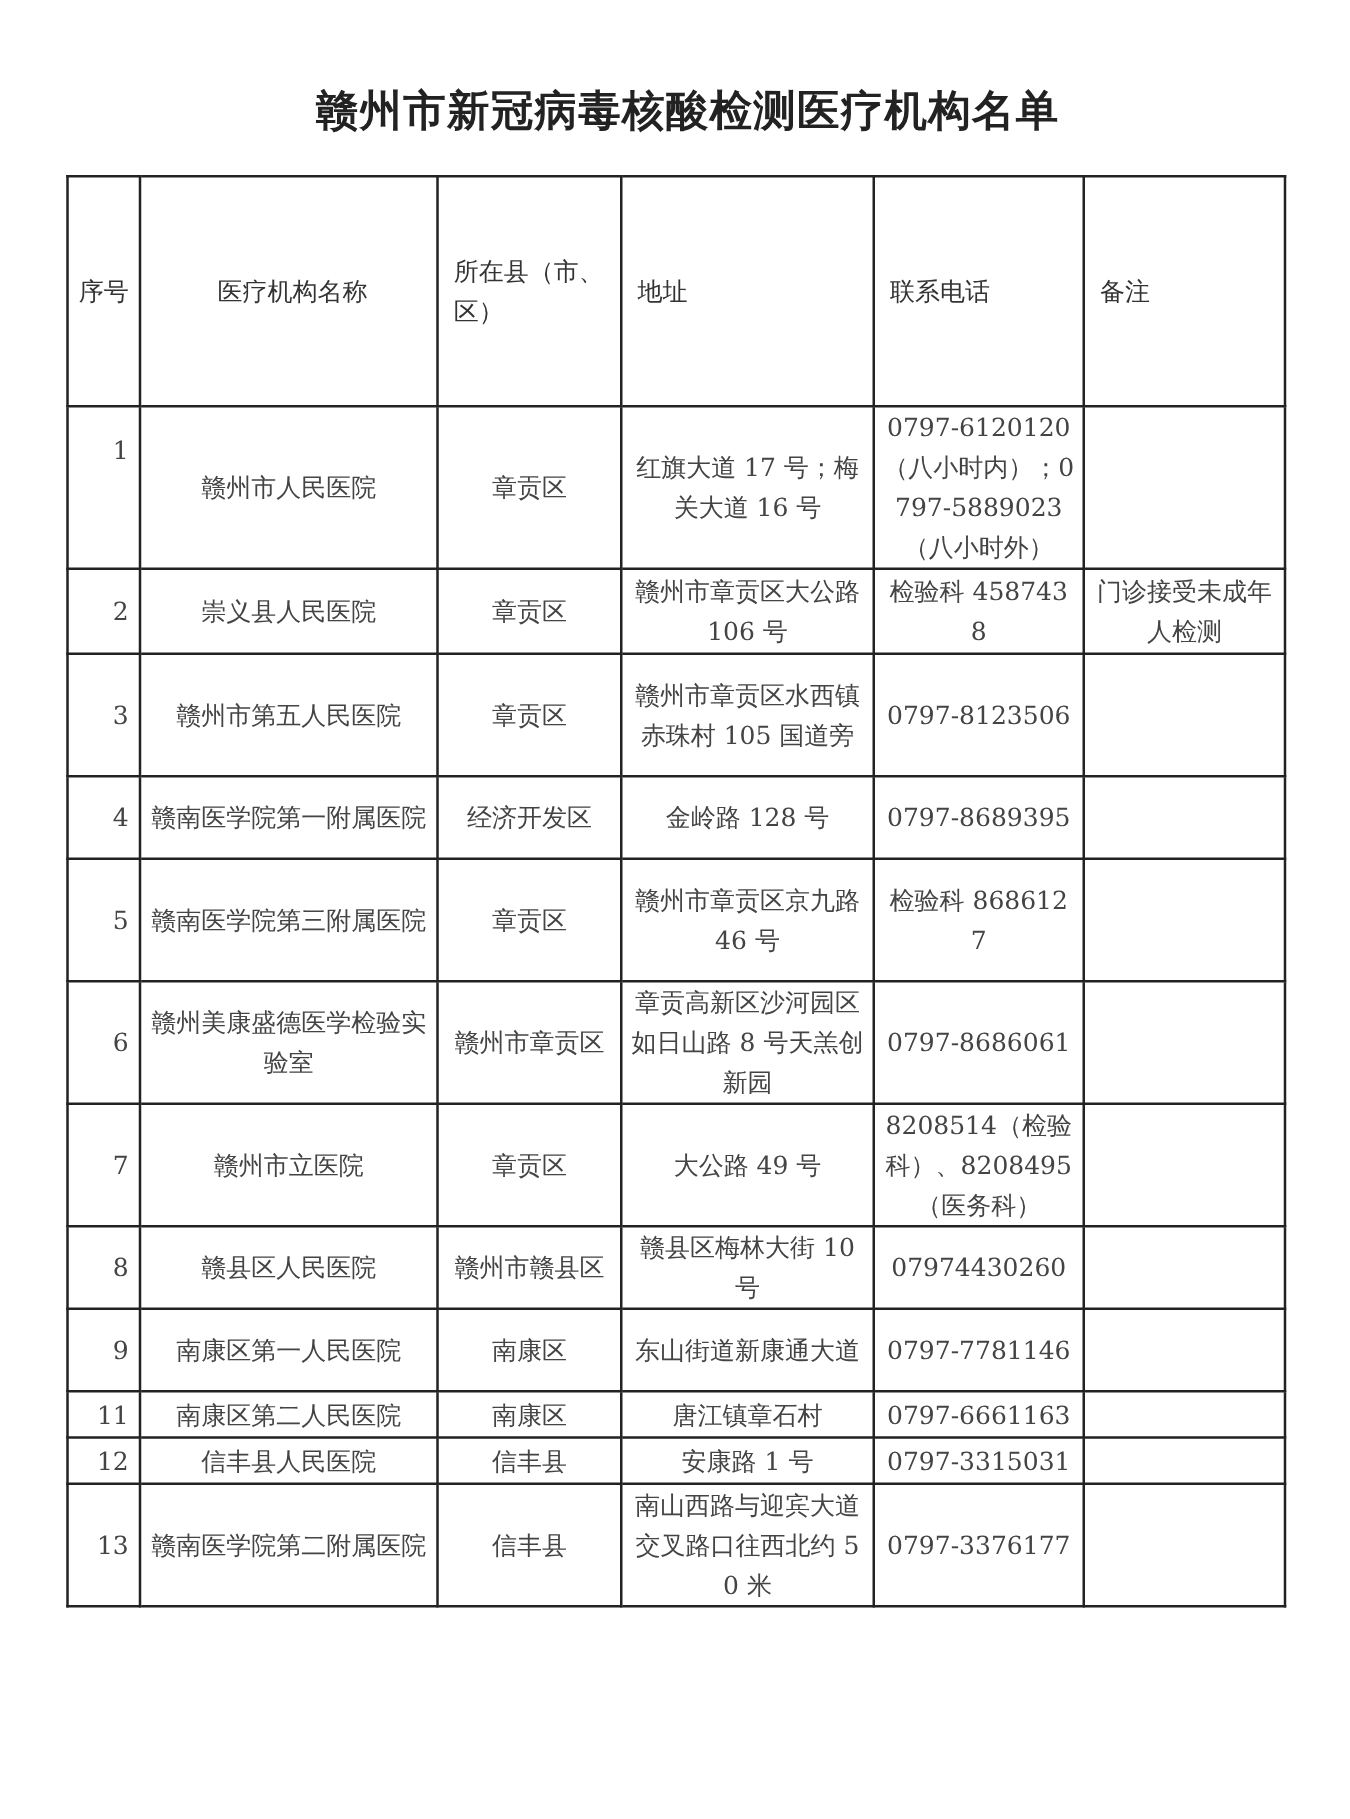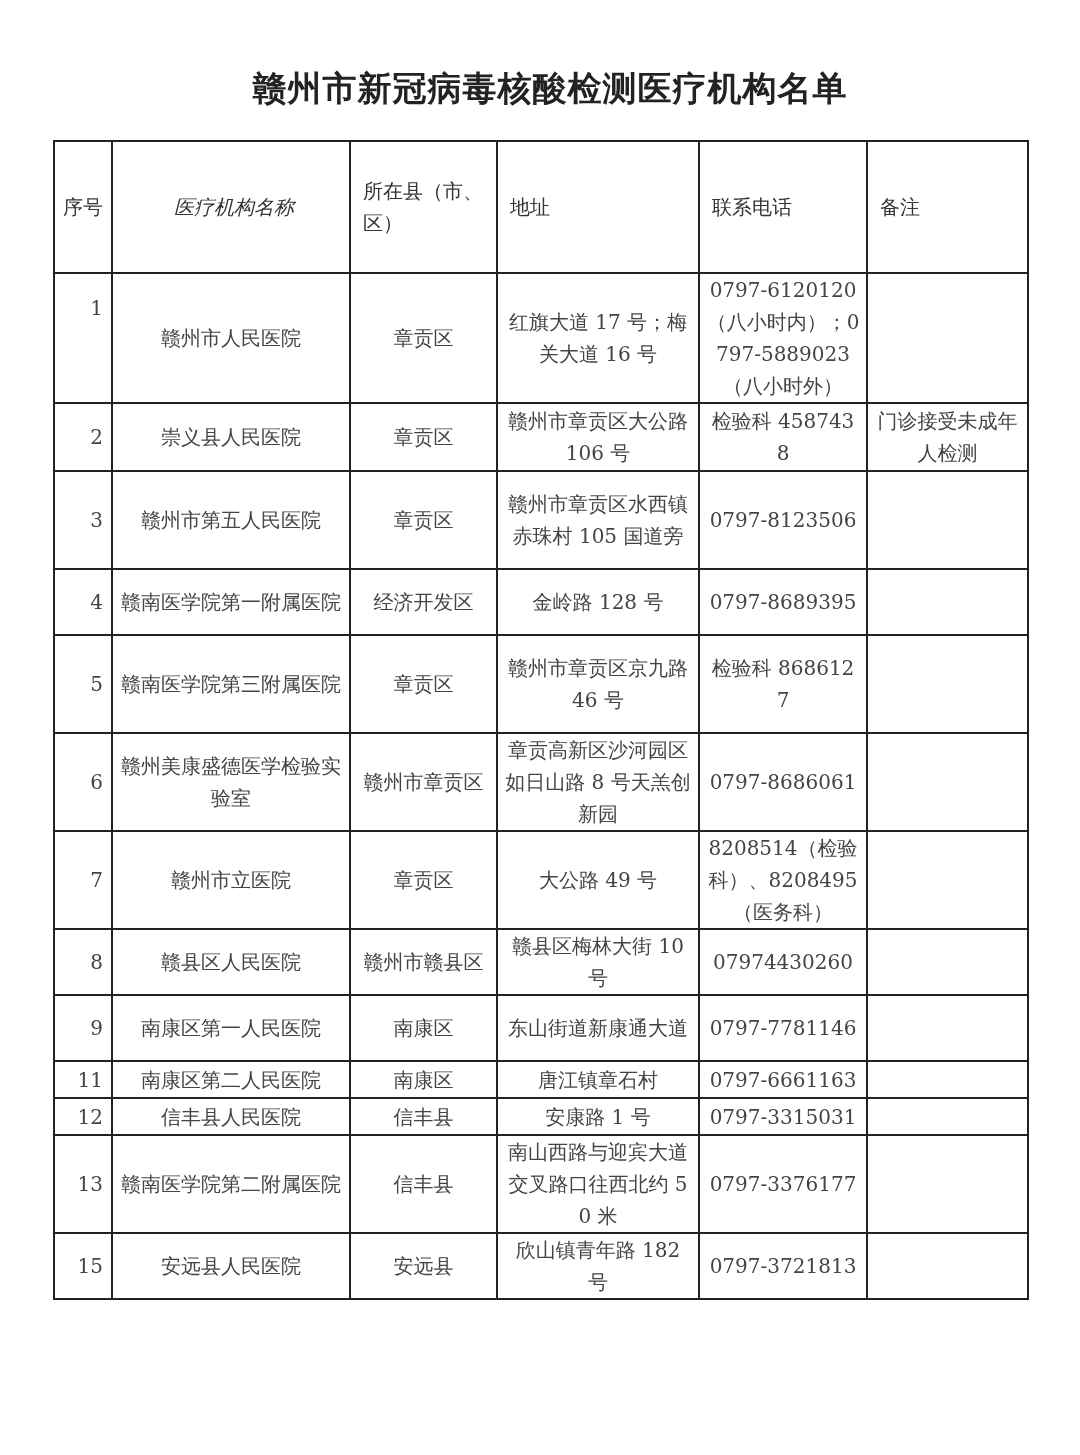--- a/index.html
+++ b/index.html
@@ -7,40 +7,40 @@
          font-family: "DejaVu Serif", "Liberation Serif", serif; color: #333; }
   .title { position: absolute; left: 0; top: 66px; width: 1100px; text-align: center;
            font-family: "DejaVu Sans", "Liberation Sans", sans-serif;
            font-size: 34px; font-weight: bold; color: #222; letter-spacing: 1px; }
   table { position: absolute; left: 53px; top: 140px; border-collapse: collapse;
           table-layout: fixed; width: 974px; }
   td, th { border: 2px solid #222; padding: 0 6px; font-size: 20px; line-height: 32px;
            text-align: center; vertical-align: middle; color: #444; font-weight: normal;
            word-break: break-all; }
   th { font-family: "DejaVu Sans", "Liberation Sans", sans-serif; color: #333; text-align: left; padding-left: 12px; }
-  th.c-name { text-align: center; font-style: italic; }
+  th.c-name { text-align: center; }
   th.c-seq { padding-left: 6px; text-align: center; line-height: 30px; }
   td.seq { text-align: right; padding-right: 8px; }
 </style>
 </head>
 <body>
 
 <div class="title">赣州市新冠病毒核酸检测医疗机构名单</div>
 
 <table>
   <colgroup>
     <col style="width:58px">
       <col style="width:238px">
       <col style="width:147px">
     <col style="width:202px">
       <col style="width:168px">
       <col style="width:161px">
   </colgroup>
   <thead>
-    <tr style="height:132px">
+    <tr style="height:184px">
       <th class="c-seq">序号</th>
       <th class="c-name">医疗机构名称</th>
       <th>所在县（市、区）</th>
       <th>地址</th>
       <th>联系电话</th>
       <th>备注</th>
     </tr>
   </thead>
   <tbody>
     <tr style="height:130px">
@@ -132,22 +132,14 @@
       <td></td>
     </tr>
     <tr style="height:98px">
       <td class="seq">13</td>
       <td>赣南医学院第二附属医院</td>
       <td>信丰县</td>
       <td>南山西路与迎宾大道交叉路口往西北约 50 米</td>
       <td>0797-3376177</td>
       <td></td>
     </tr>
-    <tr style="height:66px">
-      <td class="seq">15</td>
-      <td>安远县人民医院</td>
-      <td>安远县</td>
-      <td>欣山镇青年路 182 号</td>
-      <td>0797-3721813</td>
-      <td></td>
-    </tr>
   </tbody>
 </table>
 
 </body></html>

